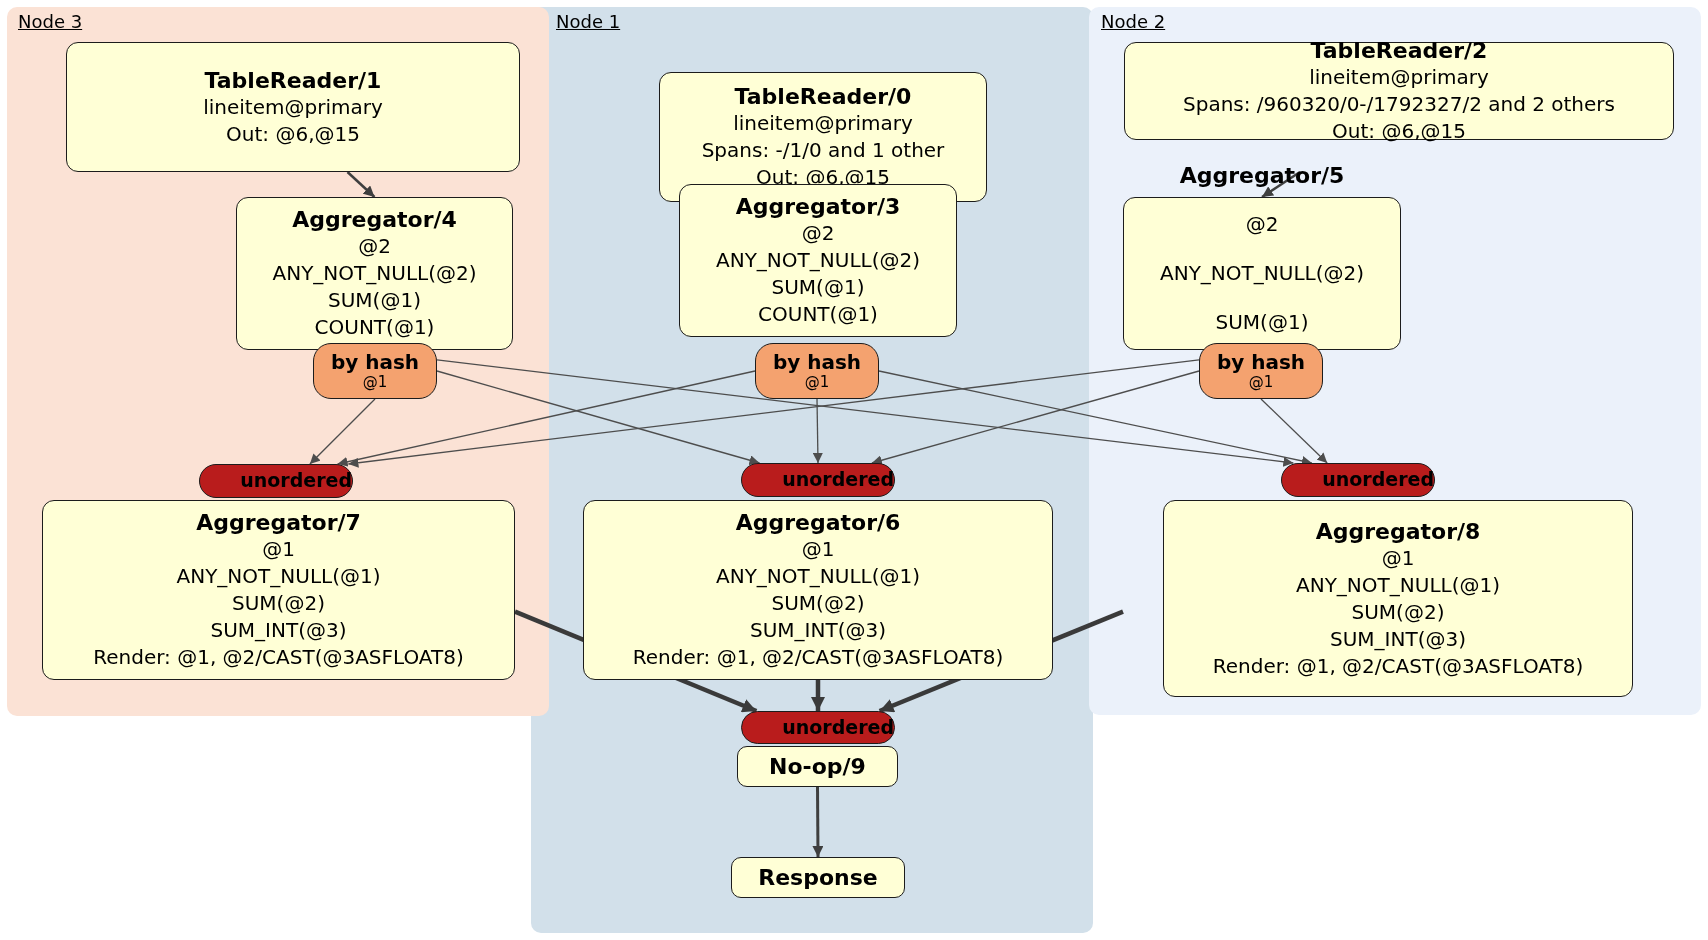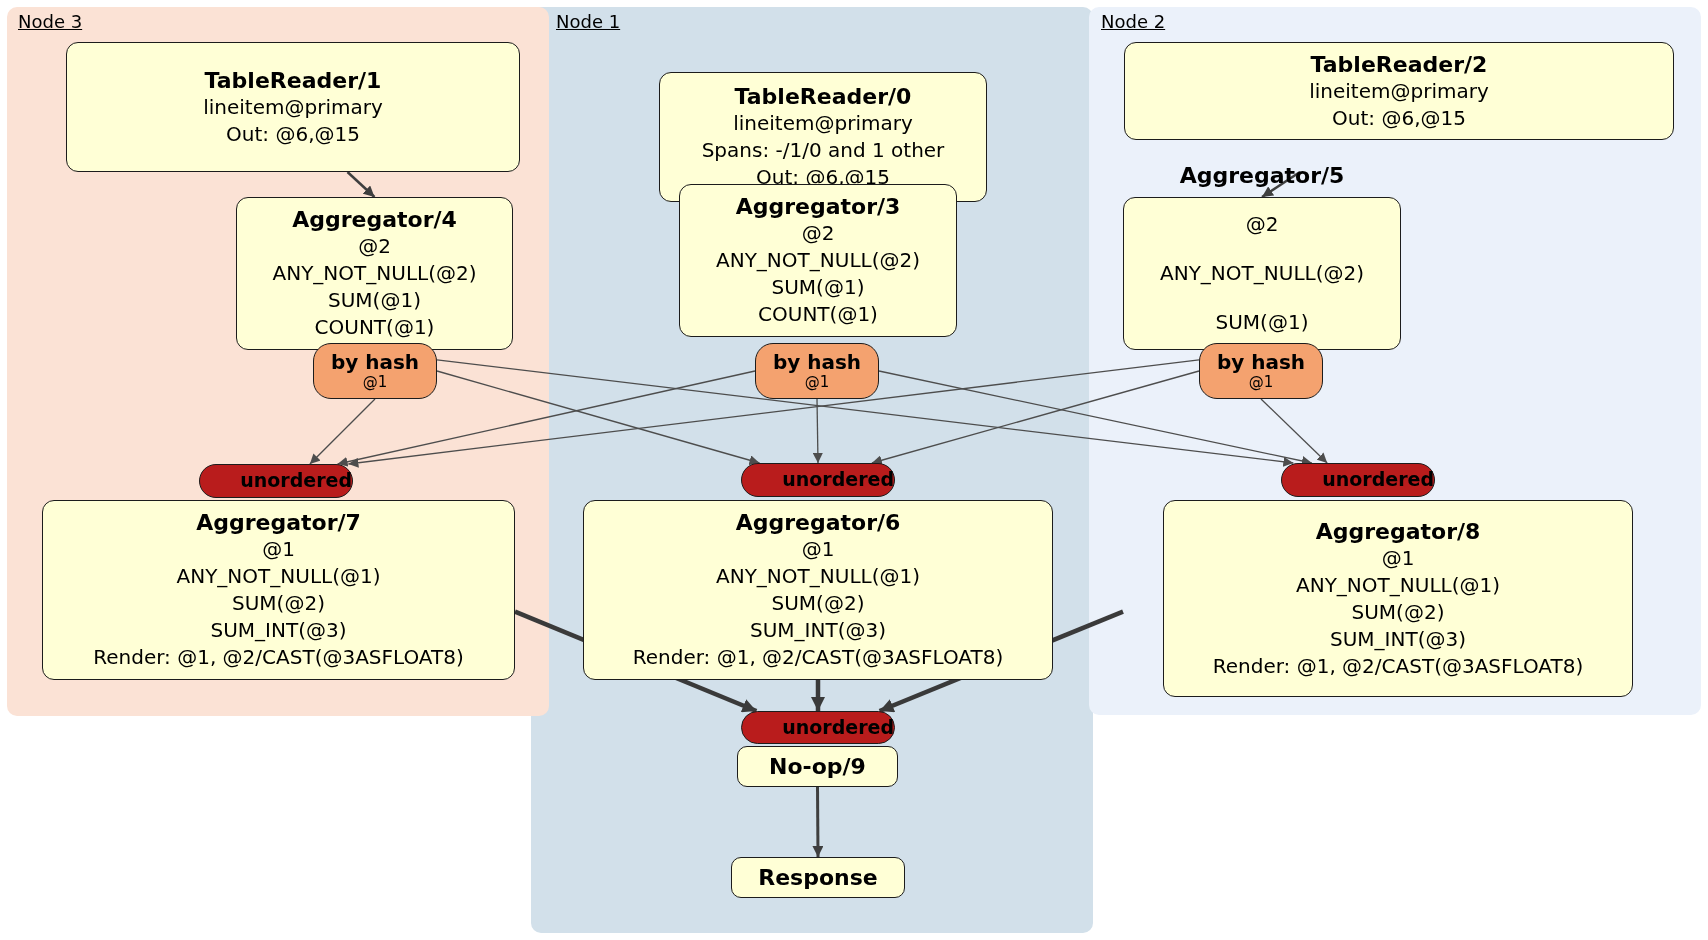--- a/index.html
+++ b/index.html
@@ -100,20 +100,21 @@
   </div>
   <div class="proc" id="tr0">
     <div class="proc-title">TableReader/0</div>
     <div class="proc-line">lineitem@primary</div>
     <div class="proc-line">Spans: -/1/0 and 1 other</div>
     <div class="proc-line">Out: @6,@15</div>
   </div>
   <div class="proc" id="tr2">
     <div class="proc-title">TableReader/2</div>
     <div class="proc-line">lineitem@primary</div>
+    <div class="proc-line">Spans: /960320/0-/1792327/2 and 2 others</div>
     <div class="proc-line">Out: @6,@15</div>
   </div>
 
   <div class="proc" id="agg4">
     <div class="proc-title">Aggregator/4</div>
     <div class="proc-line">@2</div>
     <div class="proc-line">ANY_NOT_NULL(@2)</div>
     <div class="proc-line">SUM(@1)</div>
     <div class="proc-line">COUNT(@1)</div>
   </div>

